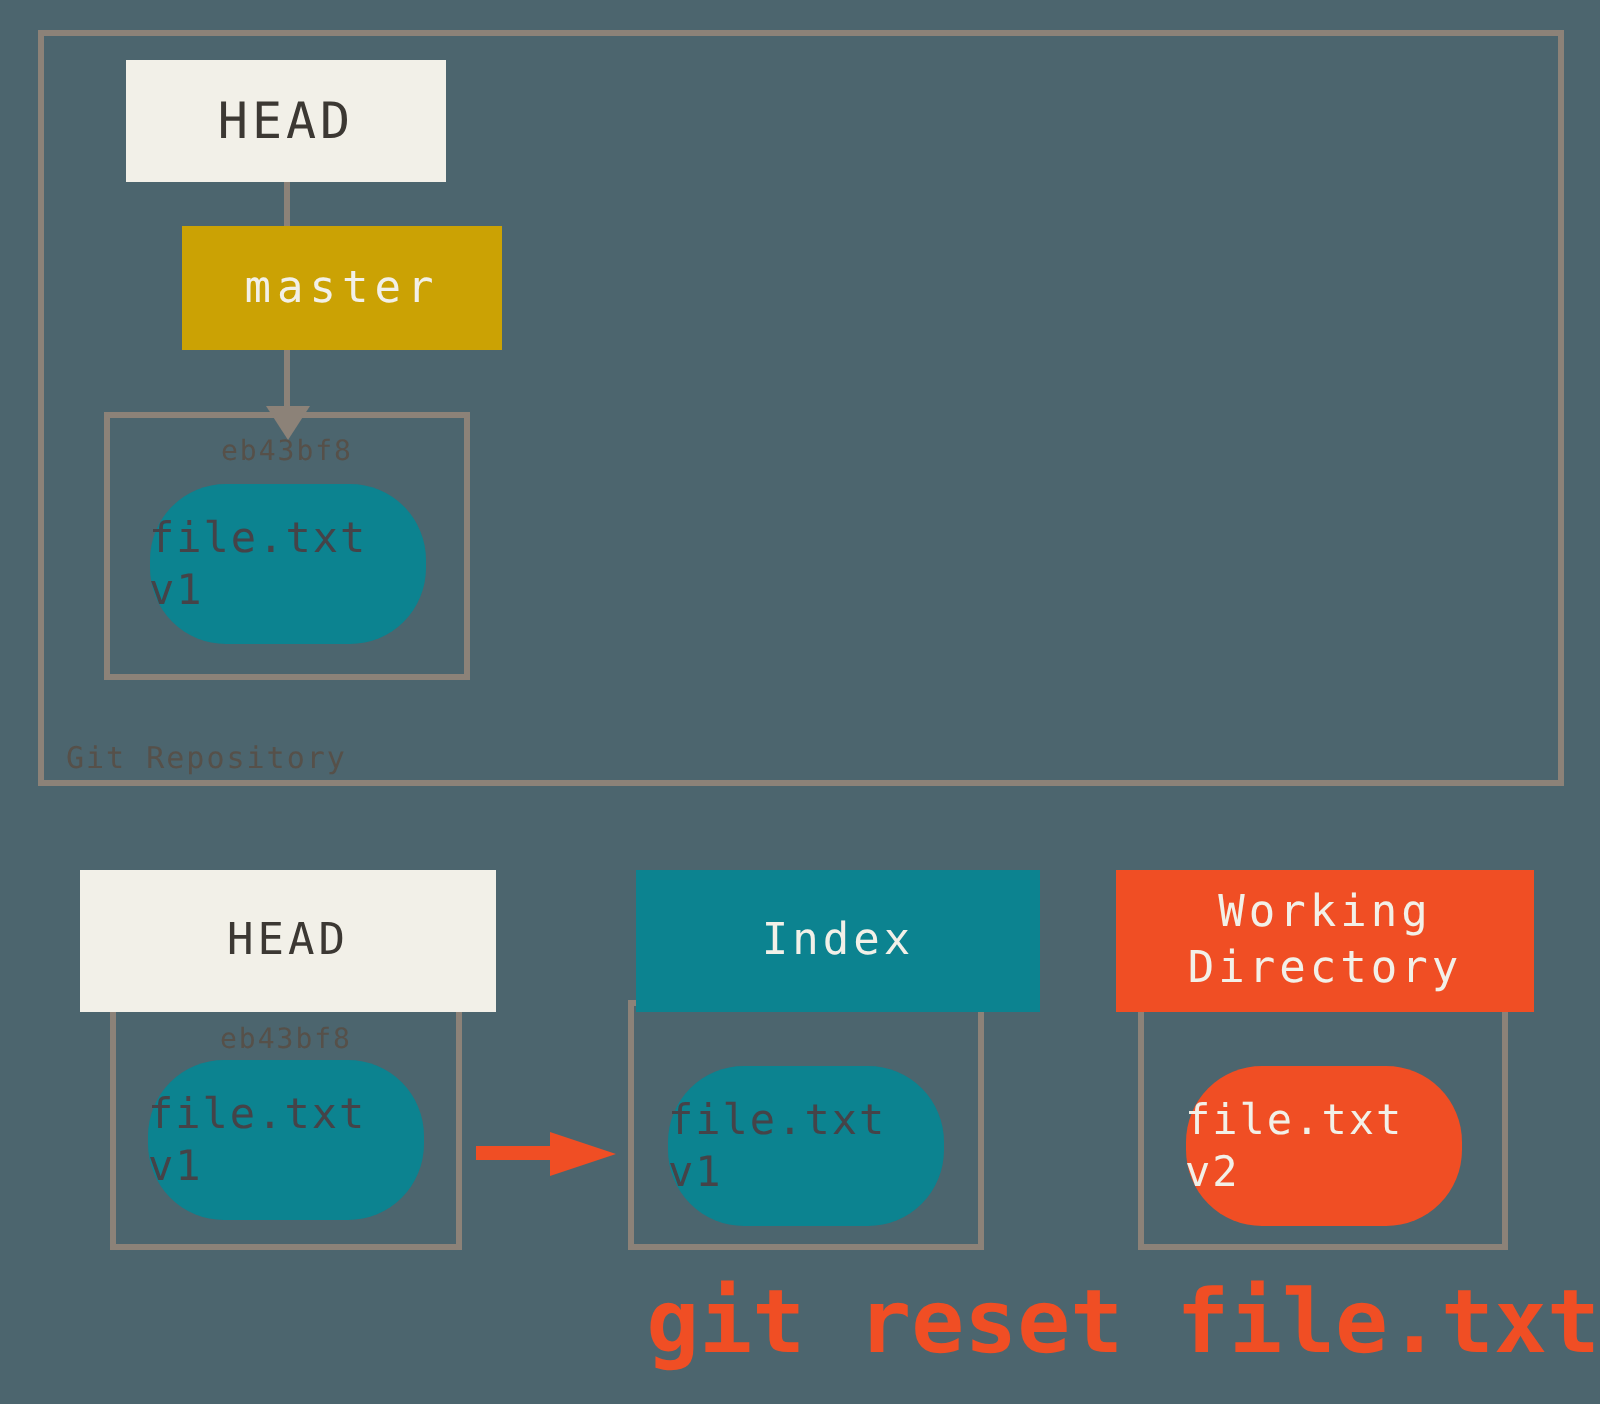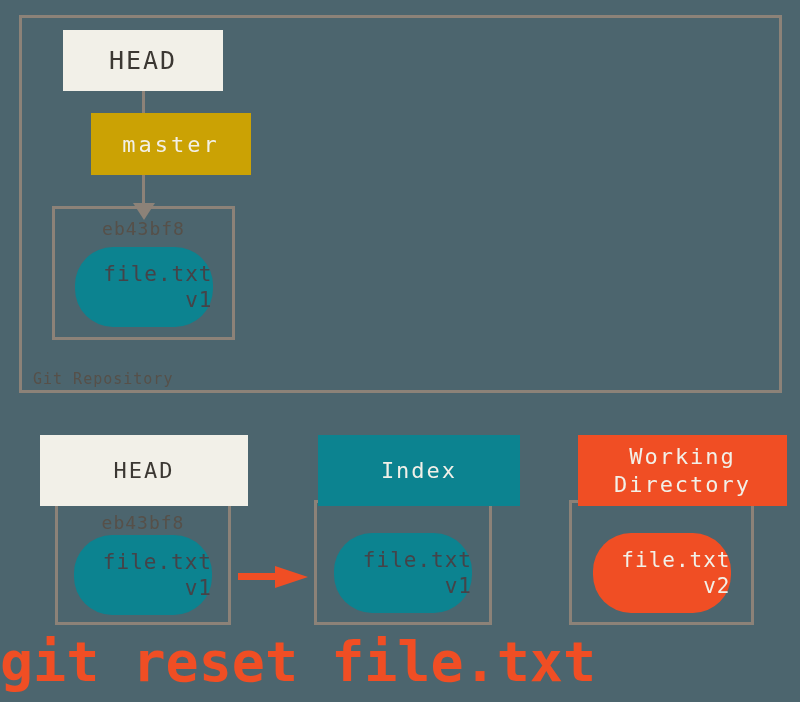--- a/index.html
+++ b/index.html
@@ -43,41 +43,41 @@
     position: absolute; left: 111px; top: 185px; width: 0; height: 0;
     border-left: 11px solid transparent; border-right: 11px solid transparent;
     border-top: 17px solid var(--border, #8C8278);
   }
   .commit-box-top {
     position: absolute; left: 30px; top: 188px; width: 183px; height: 134px;
     border: 3px solid var(--border, #8C8278);
     display: flex; flex-direction: column; align-items: center;
   }
   .commit-id {
-    margin-top: 9px; font-size: 18px; letter-spacing: 1px;
+    margin-top: 9px; font-size: 14px; letter-spacing: 1px;
     color: var(--muted-text, #565049);
   }
   .pill {
     width: 138px; height: 80px; border-radius: 38px;
-    display: flex; flex-direction: column; align-items: flex-end; justify-content: center;
+    display: flex; flex-direction: column; align-items: flex-start; justify-content: center;
     font-size: 21px; line-height: 26px; letter-spacing: 1px;
   }
   .pill.teal { background: var(--teal, #0C8390); color: var(--pill-text, #454348); }
   .pill.red  { background: var(--red, #F04E24);  color: var(--cream, #F2F0E8); }
   .commit-box-top .pill { margin-top: 8px; }
 
   
   .col-header {
     position: absolute; top: 435px; height: 71px; z-index: 2;
     display: flex; align-items: center; justify-content: center; text-align: center;
     font-size: 22px; letter-spacing: 2px; line-height: 28px;
   }
   .col-header.head  { left: 40px;  width: 208px; background: var(--cream, #F2F0E8); color: var(--dark-text, #3C3833); }
   .col-header.index { left: 302px; width: 202px; background: var(--teal, #0C8390);  color: var(--cream, #F2F0E8); margin-left: 16px; }
-  .col-header.wd    { left: 558px; width: 209px; background: var(--red, #F04E24);   color: var(--cream, #F2F0E8); padding: 0 34px; margin-left: 20px; }
+  .col-header.wd    { left: 558px; width: 209px; background: var(--red, #F04E24);   color: var(--cream, #F2F0E8); padding: 0 34px; }
 
   .file-box {
     position: absolute; top: 500px; height: 125px; z-index: 1;
     border: 3px solid var(--border, #8C8278);
     display: flex; flex-direction: column; align-items: center;
   }
   .file-box.head  { left: 55px;  width: 176px; }
   .file-box.index { left: 314px; width: 178px; }
   .file-box.wd    { left: 569px; width: 185px; }
   .file-box.head .commit-id { margin-top: 9px; }
@@ -91,21 +91,21 @@
   }
   .reset-arrow-head {
     position: absolute; left: 275px; top: 566px; width: 0; height: 0;
     border-top: 11px solid transparent; border-bottom: 11px solid transparent;
     border-left: 33px solid var(--red, #F04E24);
   }
 
   
   .caption {
     position: absolute; left: 0; top: 636px; width: 800px;
-    text-align: left; font-size: 55px; line-height: 52px; font-weight: bold;
+    text-align: right; font-size: 44px; line-height: 52px; font-weight: bold;
     color: var(--red, #F04E24);
   }
 </style>
 </head>
 <body>
 
 <div class="canvas">
 
   <div class="repo-box">
     <div class="label-box head-top">

